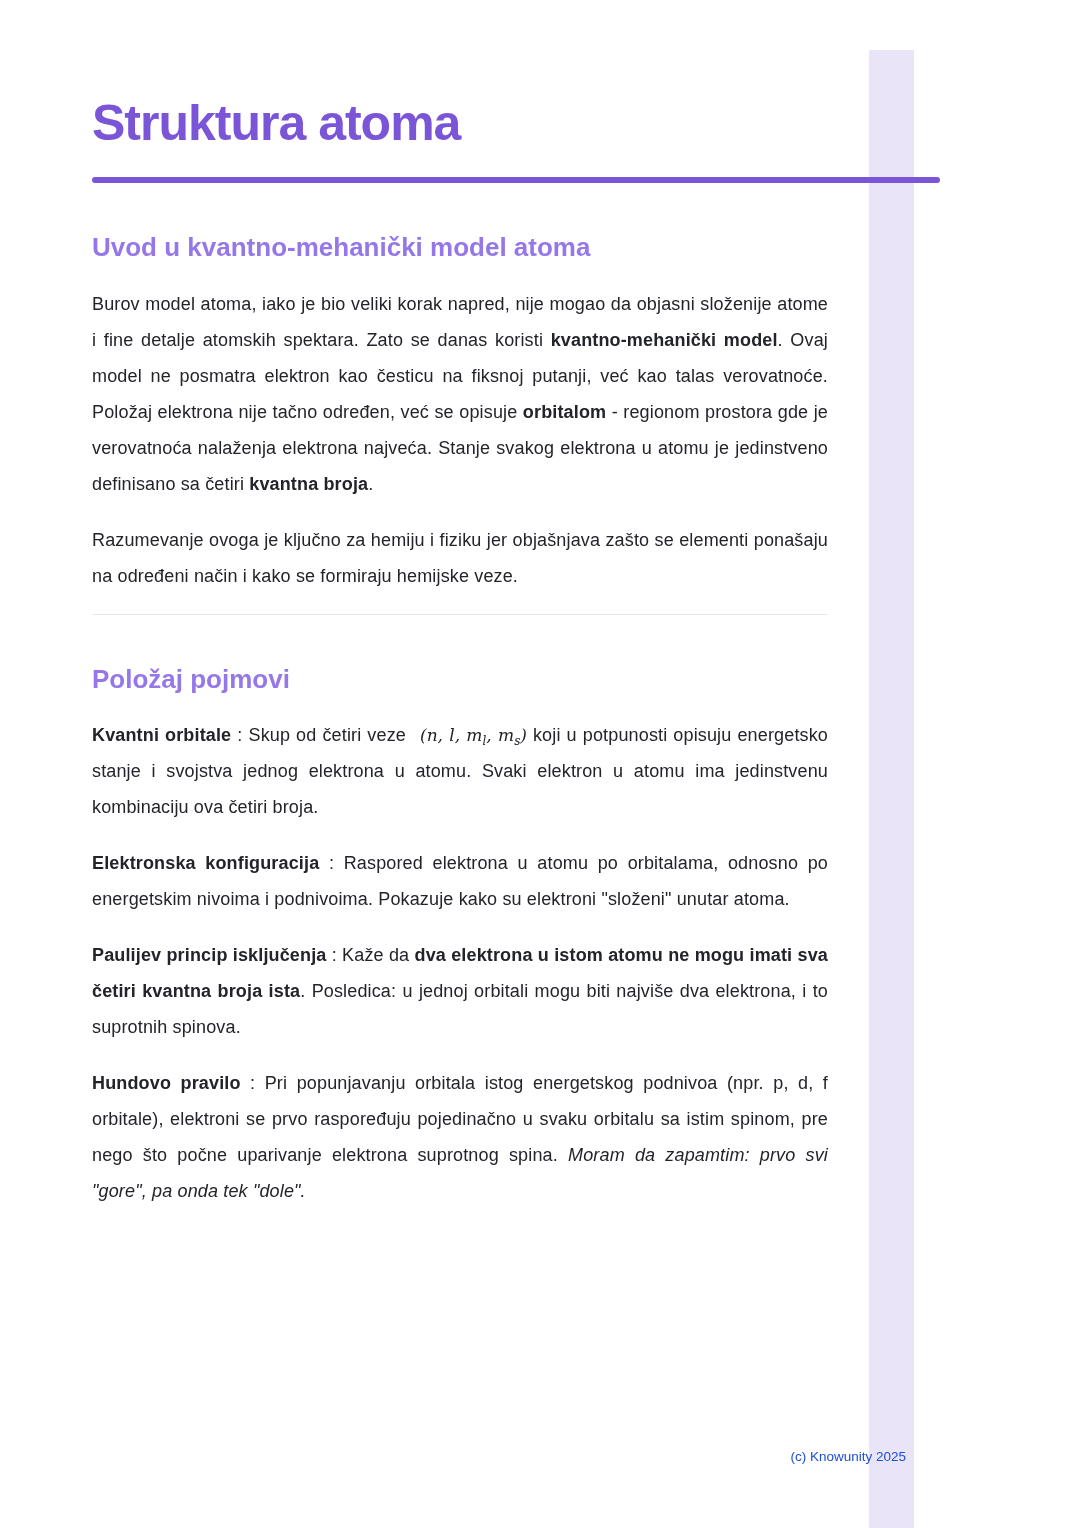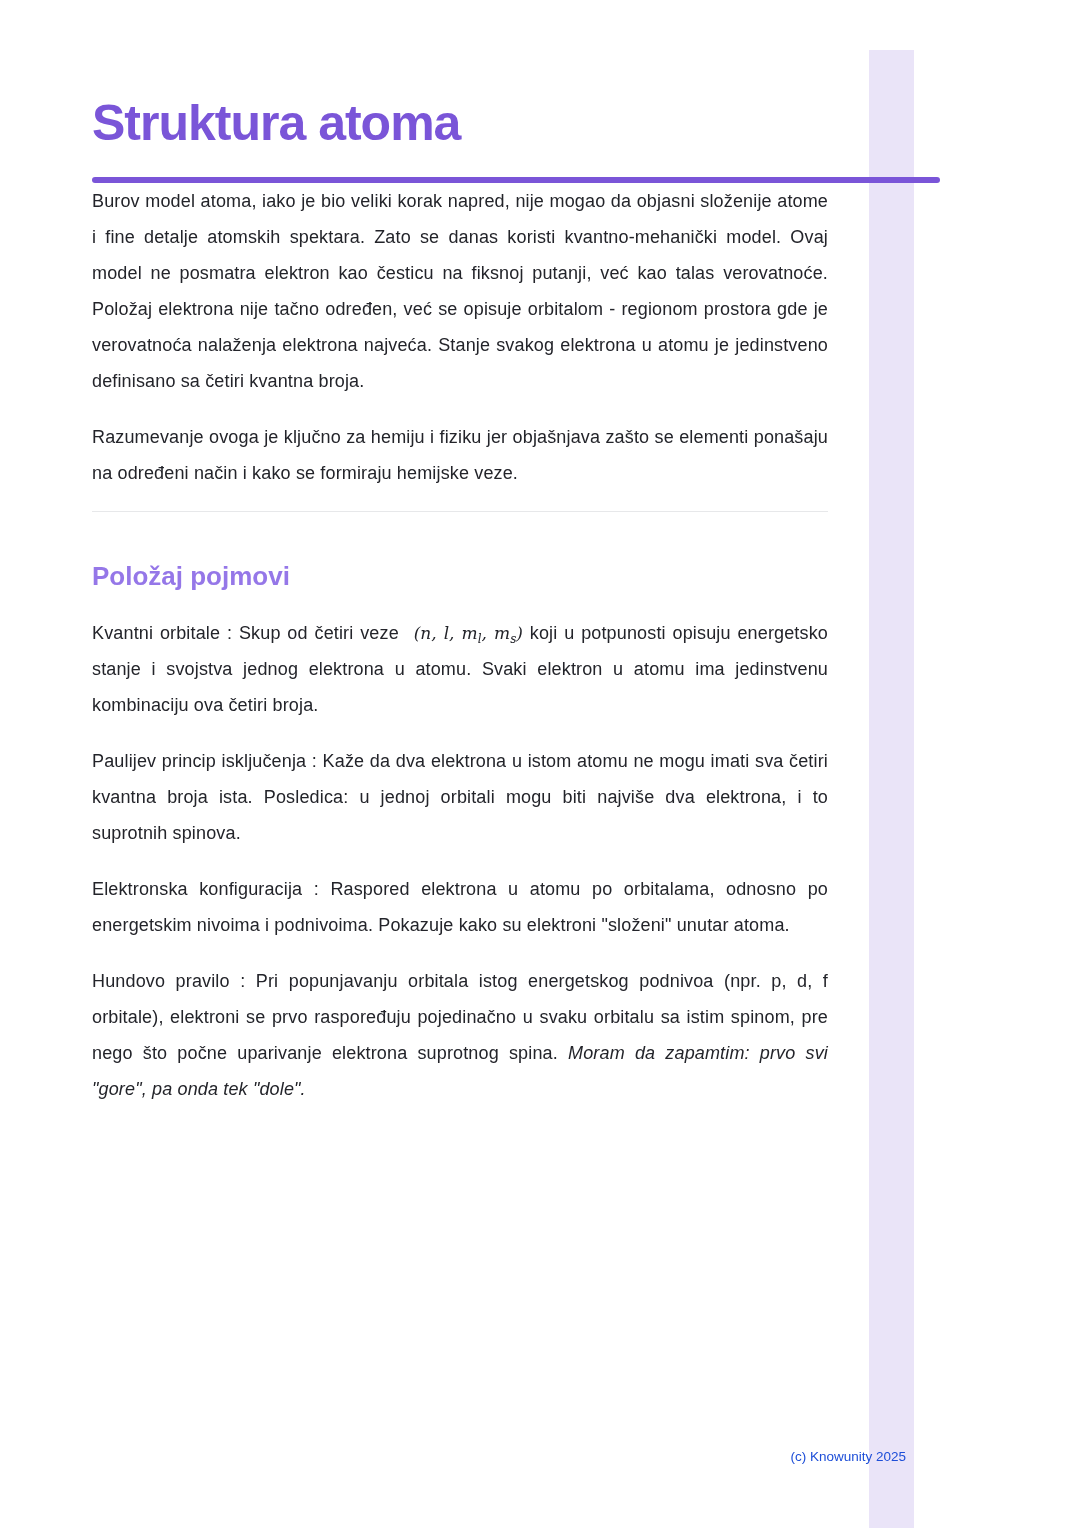--- a/index.html
+++ b/index.html
@@ -59,21 +59,21 @@
     line-height: 36px;
     text-align: justify;
     color: #23242a;
   }
   .divider {
     width: 736px;
     border-top: 1px solid #e7e8ea;
     margin: 18px 0 0;
   }
   .seg-normal { font-weight: 400; }
-  .seg-bold { font-weight: 400; }
+  .seg-bold { font-weight: 700; }
   .seg-italic { font-style: italic; }
   .seg-math {
     font-family: "DejaVu Serif", serif;
     font-style: italic;
     font-size: 17px;
     letter-spacing: 0;
     white-space: nowrap;
     margin-left: 8px;
   }
   .seg-math sub { font-size: 12px; line-height: 0; }
@@ -88,24 +88,25 @@
 </style>
 </head>
 <body>
 
 <div class="page" style="--accent-color: #7a55d8; --heading-color: #9577e8; --strip-color: #eae4f8;">
   <div class="side-strip"></div>
   <div class="content">
     <h1 class="page-title">Struktura atoma</h1>
     <div class="title-rule"></div>
     <div id="sections">
+        <h2 class="section-heading">Uvod u kvantno-mehanički model atoma</h2>
         <p class="body-paragraph"><span class="seg-normal">Burov model atoma, iako je bio veliki korak napred, nije mogao da objasni složenije atome i fine detalje atomskih spektara. Zato se danas koristi </span><span class="seg-bold">kvantno-mehanički model</span><span class="seg-normal">. Ovaj model ne posmatra elektron kao česticu na fiksnoj putanji, već kao talas verovatnoće. Položaj elektrona nije tačno određen, već se opisuje </span><span class="seg-bold">orbitalom</span><span class="seg-normal"> - regionom prostora gde je verovatnoća nalaženja elektrona najveća. Stanje svakog elektrona u atomu je jedinstveno definisano sa četiri </span><span class="seg-bold">kvantna broja</span><span class="seg-normal">.</span></p>
         <p class="body-paragraph"><span class="seg-normal">Razumevanje ovoga je ključno za hemiju i fiziku jer objašnjava zašto se elementi ponašaju na određeni način i kako se formiraju hemijske veze.</span></p>
         <div class="divider"></div>
         <h2 class="section-heading">Položaj pojmovi</h2>
         <p class="body-paragraph"><span class="seg-bold">Kvantni orbitale</span><span class="seg-normal"> : Skup od četiri veze </span><span class="seg-math">(n, l, m<sub>l</sub>, m<sub>s</sub>)</span><span class="seg-normal"> koji u potpunosti opisuju energetsko stanje i svojstva jednog elektrona u atomu. Svaki elektron u atomu ima jedinstvenu kombinaciju ova četiri broja.</span></p>
+        <p class="body-paragraph"><span class="seg-bold">Elektronska konfiguracija</span><span class="seg-normal"> : Raspored elektrona u atomu po orbitalama, odnosno po energetskim nivoima i podnivoima. Pokazuje kako su elektroni "složeni" unutar atoma.</span></p>
         <p class="body-paragraph"><span class="seg-bold">Paulijev princip isključenja</span><span class="seg-normal"> : Kaže da </span><span class="seg-bold">dva elektrona u istom atomu ne mogu imati sva četiri kvantna broja ista</span><span class="seg-normal">. Posledica: u jednoj orbitali mogu biti najviše dva elektrona, i to suprotnih spinova.</span></p>
-        <p class="body-paragraph"><span class="seg-bold">Elektronska konfiguracija</span><span class="seg-normal"> : Raspored elektrona u atomu po orbitalama, odnosno po energetskim nivoima i podnivoima. Pokazuje kako su elektroni "složeni" unutar atoma.</span></p>
         <p class="body-paragraph"><span class="seg-bold">Hundovo pravilo</span><span class="seg-normal"> : Pri popunjavanju orbitala istog energetskog podnivoa (npr. p, d, f orbitale), elektroni se prvo raspoređuju pojedinačno u svaku orbitalu sa istim spinom, pre nego što počne uparivanje elektrona suprotnog spina. </span><span class="seg-italic">Moram da zapamtim: prvo svi "gore", pa onda tek "dole".</span></p>
       </div>
   </div>
   <div class="footer-note">(c) Knowunity 2025</div>
 </div>
 
 </body></html>

